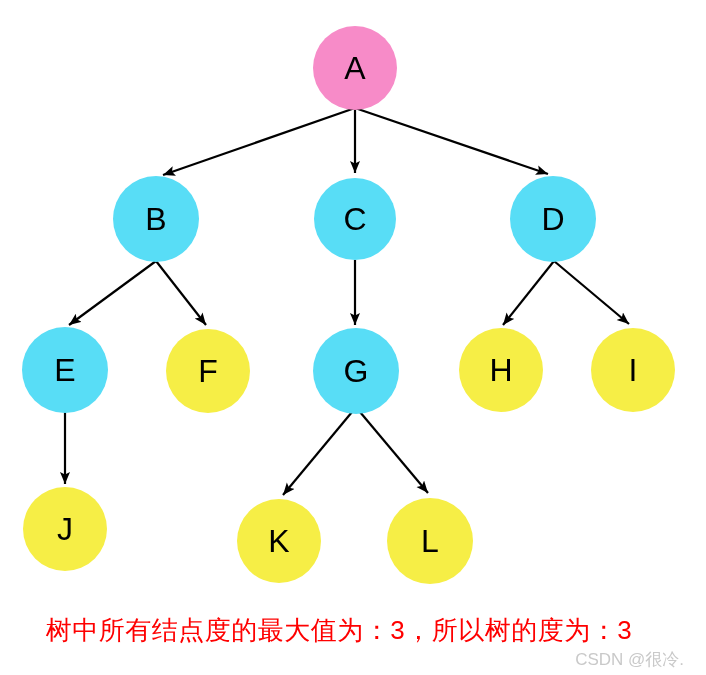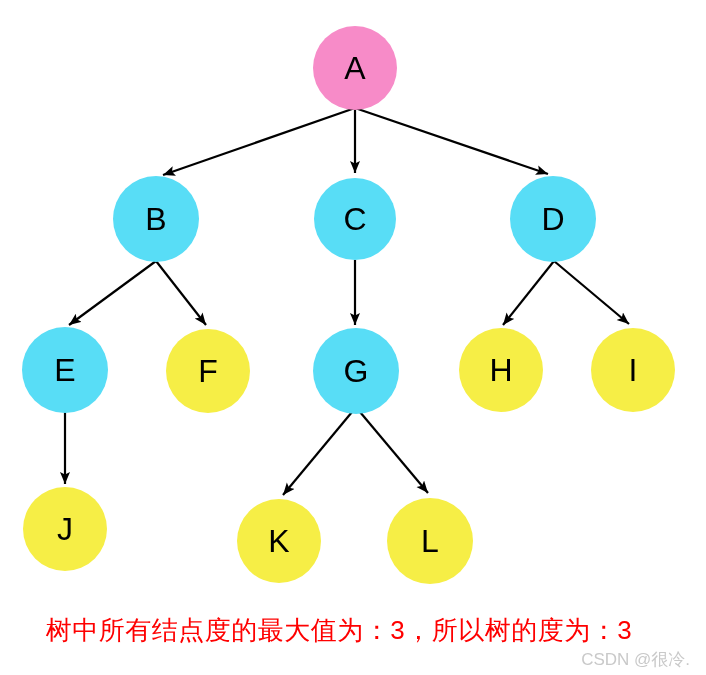--- a/index.html
+++ b/index.html
@@ -33,21 +33,21 @@
     right: 0;
     top: 613px;
     text-align: center;
     transform: translateX(-14px);
     font-size: 26px;
     letter-spacing: 0.5px;
     white-space: nowrap;
   }
   .watermark {
     position: absolute;
-    right: 16px;
+    right: 22px;
     top: 648px;
     font-size: 17px;
     white-space: nowrap;
   }
 </style>
 </head>
 <body>
 
 <div class="stage" style="background: rgb(255, 255, 255);">
   <svg id="tree-svg" width="706" height="608" viewBox="0 0 706 608" xmlns="http://www.w3.org/2000/svg">

